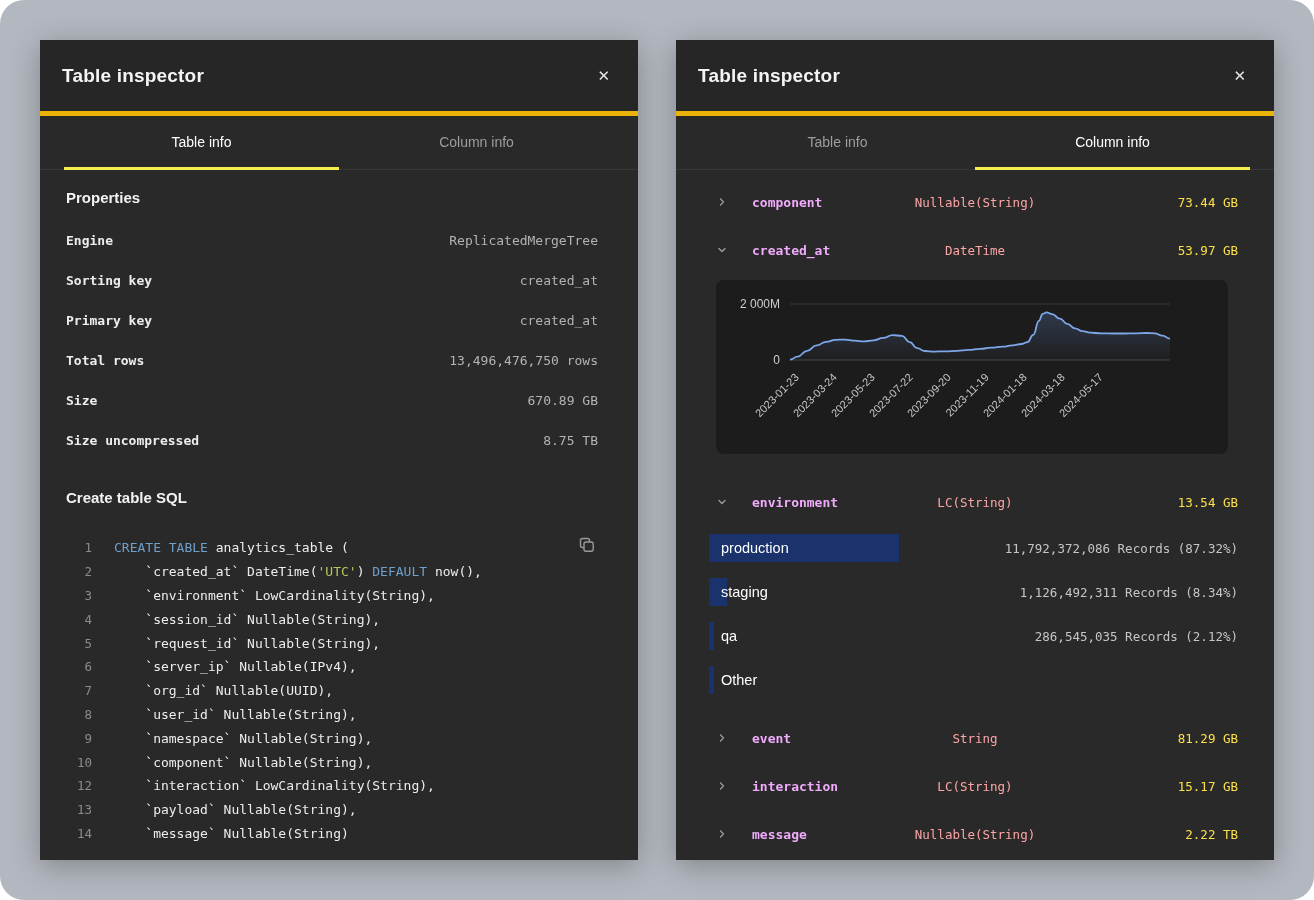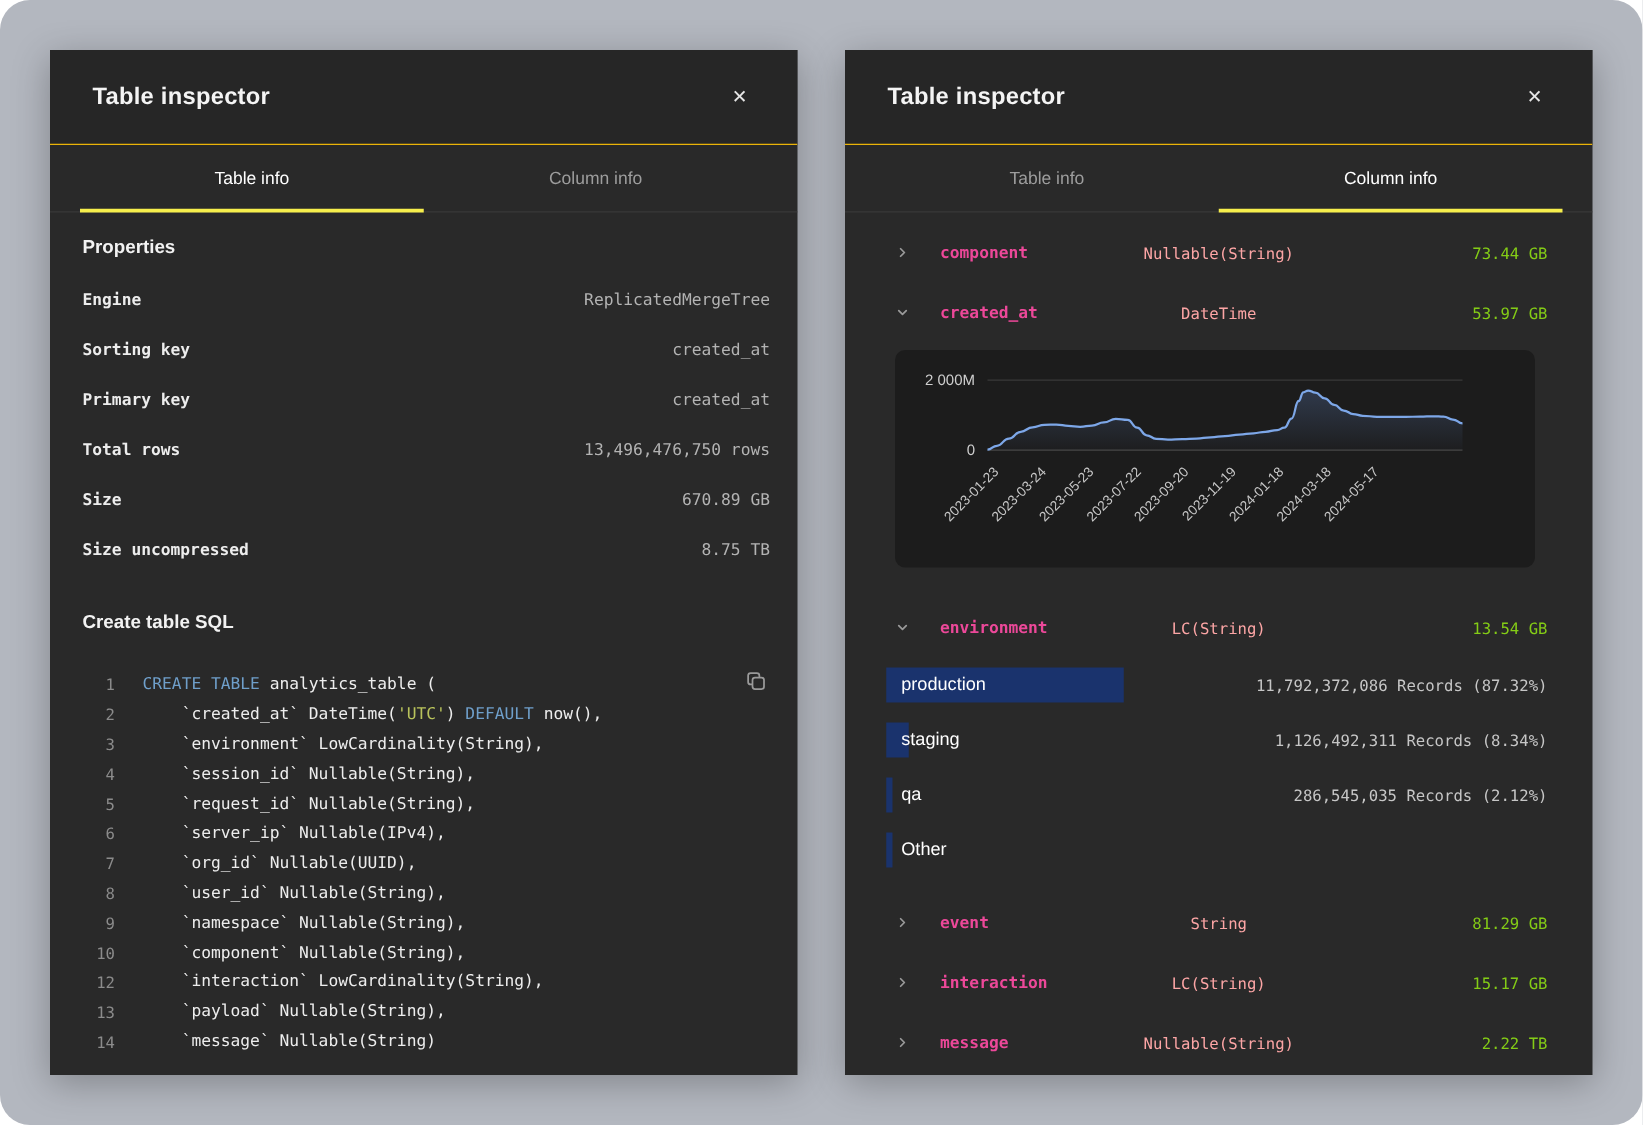--- a/index.html
+++ b/index.html
@@ -4,54 +4,54 @@
 <style>
   html,body{margin:0;padding:0;background:#ffffff;}
   .card{position:relative;width:1314px;height:900px;background:#b3b7bf;border-radius:24px;overflow:hidden;
         font-family:"Liberation Sans",sans-serif;}
   .panel{position:absolute;top:40px;width:598px;height:820px;background:#292929;overflow:hidden;
          box-shadow:0 6px 28px rgba(0,0,0,.28);display:flex;flex-direction:column;}
   .panel-left{left:40px;}
   .panel-right{left:676px;}
 
   .modal-header{height:76px;flex:0 0 76px;display:flex;align-items:center;justify-content:space-between;
-                padding:0 34px;border-bottom:1px solid #eab308;background:#262626;box-sizing:border-box;}
+                padding:0 22px;border-bottom:5px solid #eab308;background:#262626;box-sizing:border-box;}
   .modal-title{color:#f4f4f4;font-size:19px;font-weight:bold;letter-spacing:.2px;}
   .close-btn{background:none;border:none;color:#e6e6e6;font-size:15px;cursor:pointer;padding:4px 6px;line-height:1;}
 
   .tab-bar{display:flex;padding:0 24px;border-bottom:1px solid #383838;flex:0 0 54px;height:54px;box-sizing:border-box;}
   .tab{flex:1;display:flex;align-items:center;justify-content:center;font-size:14px;color:#9d9d9d;
        border-bottom:3px solid transparent;margin-bottom:-1px;cursor:pointer;}
   .tab.active{color:#ffffff;border-bottom-color:#f6ee4c;}
 
   .content{flex:1;overflow:hidden;position:relative;}
 
   
-  .left-pad{padding:0 22px 0 26px;}
+  .left-pad{padding:0 40px 0 26px;}
   .section-heading{color:#f2f2f2;font-size:15px;font-weight:bold;}
   .props-heading{margin:16px 0 10px 0;height:24px;line-height:24px;}
   .prop-row{display:flex;justify-content:space-between;align-items:center;height:40px;}
   .prop-label{font-family:"DejaVu Sans Mono",monospace;font-size:13px;font-weight:700;color:#ededed;}
   .prop-value{font-family:"DejaVu Sans Mono",monospace;font-size:13px;color:#b3b3b3;}
   .sql-heading{margin:20px 0 0 0;height:36px;line-height:36px;}
   .code-block{position:relative;margin-top:20px;}
   .copy-btn{position:absolute;top:-2px;right:0;background:none;border:none;cursor:pointer;padding:2px;}
   .code-line{display:flex;height:23.8px;align-items:center;white-space:pre;}
   .ln{width:26px;text-align:right;color:#8b8b8b;font-family:"DejaVu Sans Mono",monospace;font-size:12.5px;flex:0 0 26px;}
   .code-text{margin-left:22px;font-family:"DejaVu Sans Mono",monospace;font-size:13px;color:#ededed;}
   .tok-kw{color:#6f9fca;}
   .tok-str{color:#b9c35c;}
 
   
   .col-row{position:relative;height:48px;display:flex;align-items:center;padding:0 36px 0 40px;cursor:pointer;}
   .col-chevron{width:12px;height:12px;flex:0 0 12px;display:flex;align-items:center;}
-  .col-name{margin-left:24px;font-family:"DejaVu Sans Mono",monospace;font-size:13px;font-weight:700;color:#ec4899;}
+  .col-name{margin-left:24px;font-family:"DejaVu Sans Mono",monospace;font-size:13px;font-weight:700;color:#f0abfc;}
   .col-type{position:absolute;left:50%;transform:translateX(-50%);font-family:"DejaVu Sans Mono",monospace;
             font-size:12.5px;color:#fca5a5;}
-  .col-size{margin-left:auto;font-family:"DejaVu Sans Mono",monospace;font-size:12.5px;color:#84cc16;}
+  .col-size{margin-left:auto;font-family:"DejaVu Sans Mono",monospace;font-size:12.5px;color:#fde047;}
 
   .hist-card{margin:6px 46px 24px 40px;height:174px;background:#1c1c1c;border-radius:8px;}
   .env-list{margin:0 0 12px 0;}
   .env-row{position:relative;height:44px;margin:0 36px 0 33px;}
   .env-bar{position:absolute;left:0;top:8px;height:28px;background:#1a336d;}
   .env-label{position:absolute;left:12px;top:8px;height:28px;display:flex;align-items:center;
              color:#ffffff;font-size:14.5px;}
   .env-count{position:absolute;right:0;top:0;height:44px;display:flex;align-items:center;
              font-family:"DejaVu Sans Mono",monospace;font-size:12.5px;color:#c6c6c6;margin-left:36px;}
   .rows-top-gap{height:8px;}

